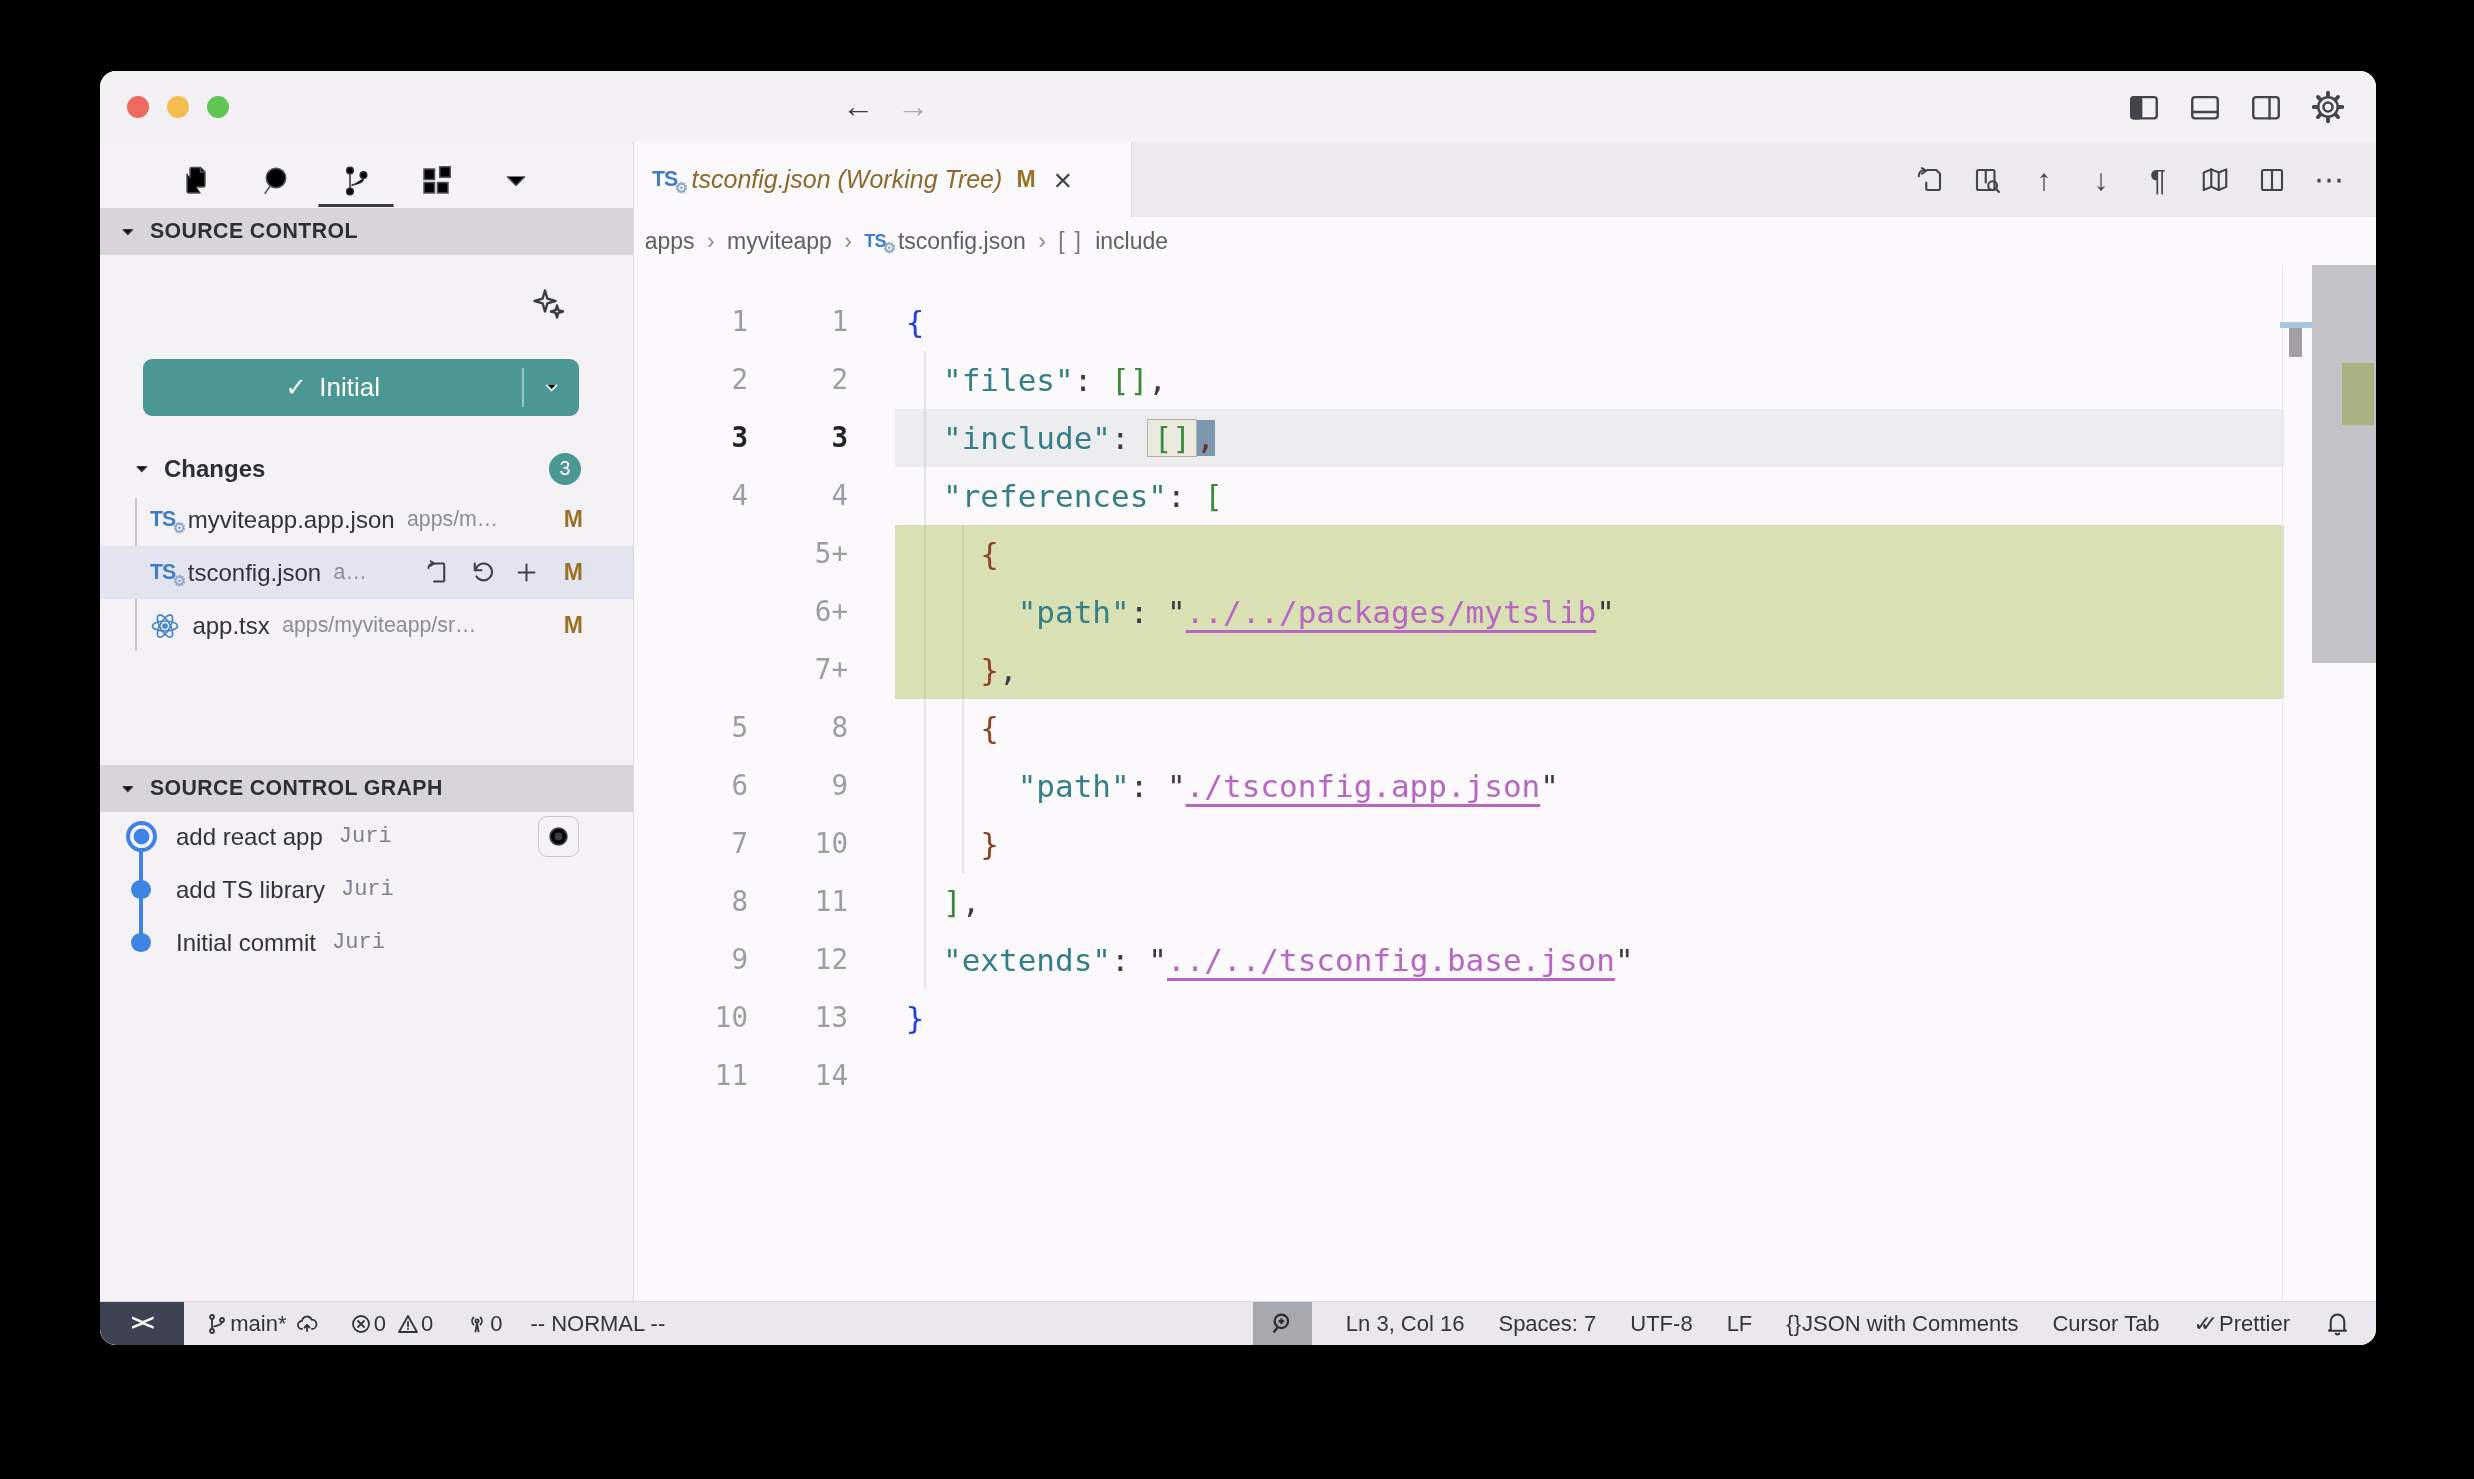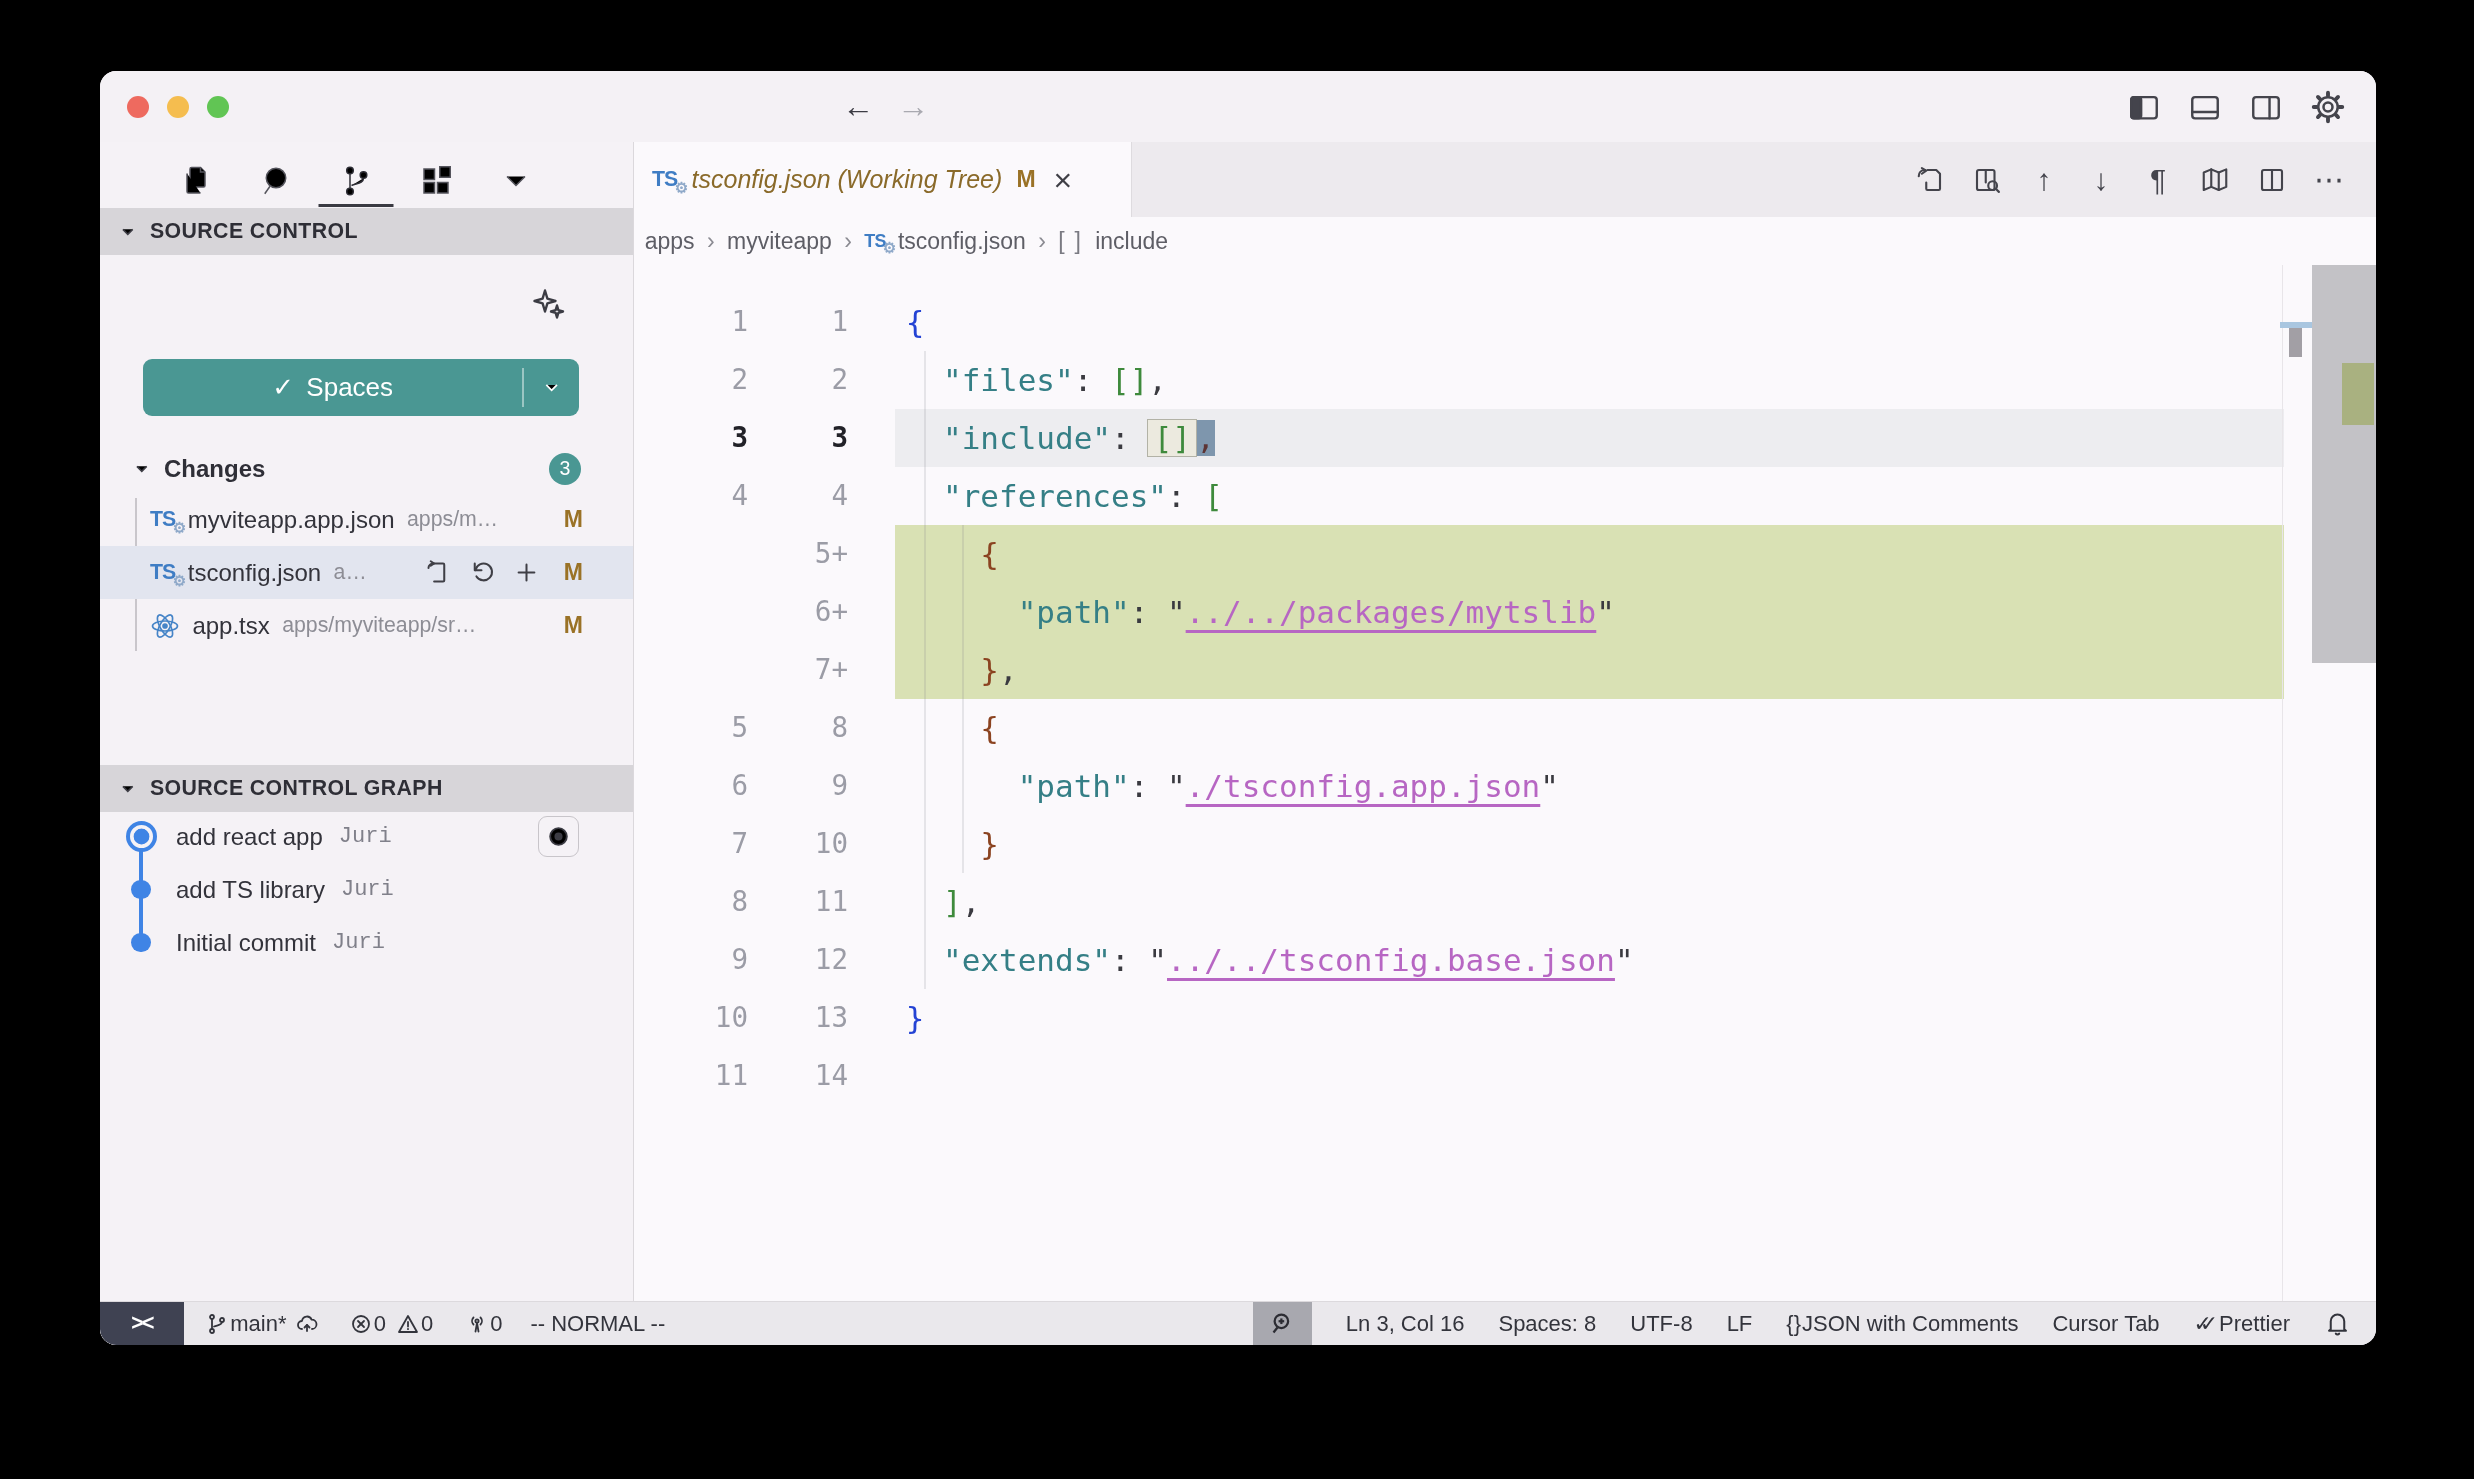--- a/index.html
+++ b/index.html
@@ -225,21 +225,21 @@
       <span class="ic sparkle-btn">
         <svg width="36" height="36" viewBox="0 0 24 24">
             <path d="M10 3l1.6 5.4L17 10l-5.4 1.6L10 17l-1.6-5.4L3 10l5.4-1.6z"></path>
             <path d="M18 13l.9 3.1L22 17l-3.1.9L18 21l-.9-3.1L14 17l3.1-.9z"></path>
           </svg>
       </span>
 
       <div class="commit-btn">
         <div class="commit-main">
           <span>✓</span>
-          <span>Spaces</span>
+          <span>Initial</span>
         </div>
         <div class="commit-divider"></div>
         <div class="commit-drop">
           <svg viewBox="0 0 24 24">
               <polyline points="6,9 12,15 18,9"></polyline>
             </svg>
         </div>
       </div>
 
       <div class="changes-row">
@@ -523,21 +523,21 @@
             <circle cx="11" cy="10" r="6"></circle>
             <line x1="11" y1="7.5" x2="11" y2="12.5"></line>
             <line x1="8.5" y1="10" x2="13.5" y2="10"></line>
             <line x1="7.5" y1="15.5" x2="4" y2="20"></line>
           </svg>
       </div>
       <div class="sb-item">
           <span>Ln 3, Col 16</span>
         </div>
       <div class="sb-item">
-          <span>Spaces: 8</span>
+          <span>Spaces: 7</span>
         </div>
       <div class="sb-item">
           <span>UTF-8</span>
         </div>
       <div class="sb-item">
           <span>LF</span>
         </div>
       <div class="sb-item">
         <span>{}</span>
         <span>JSON with Comments</span>

